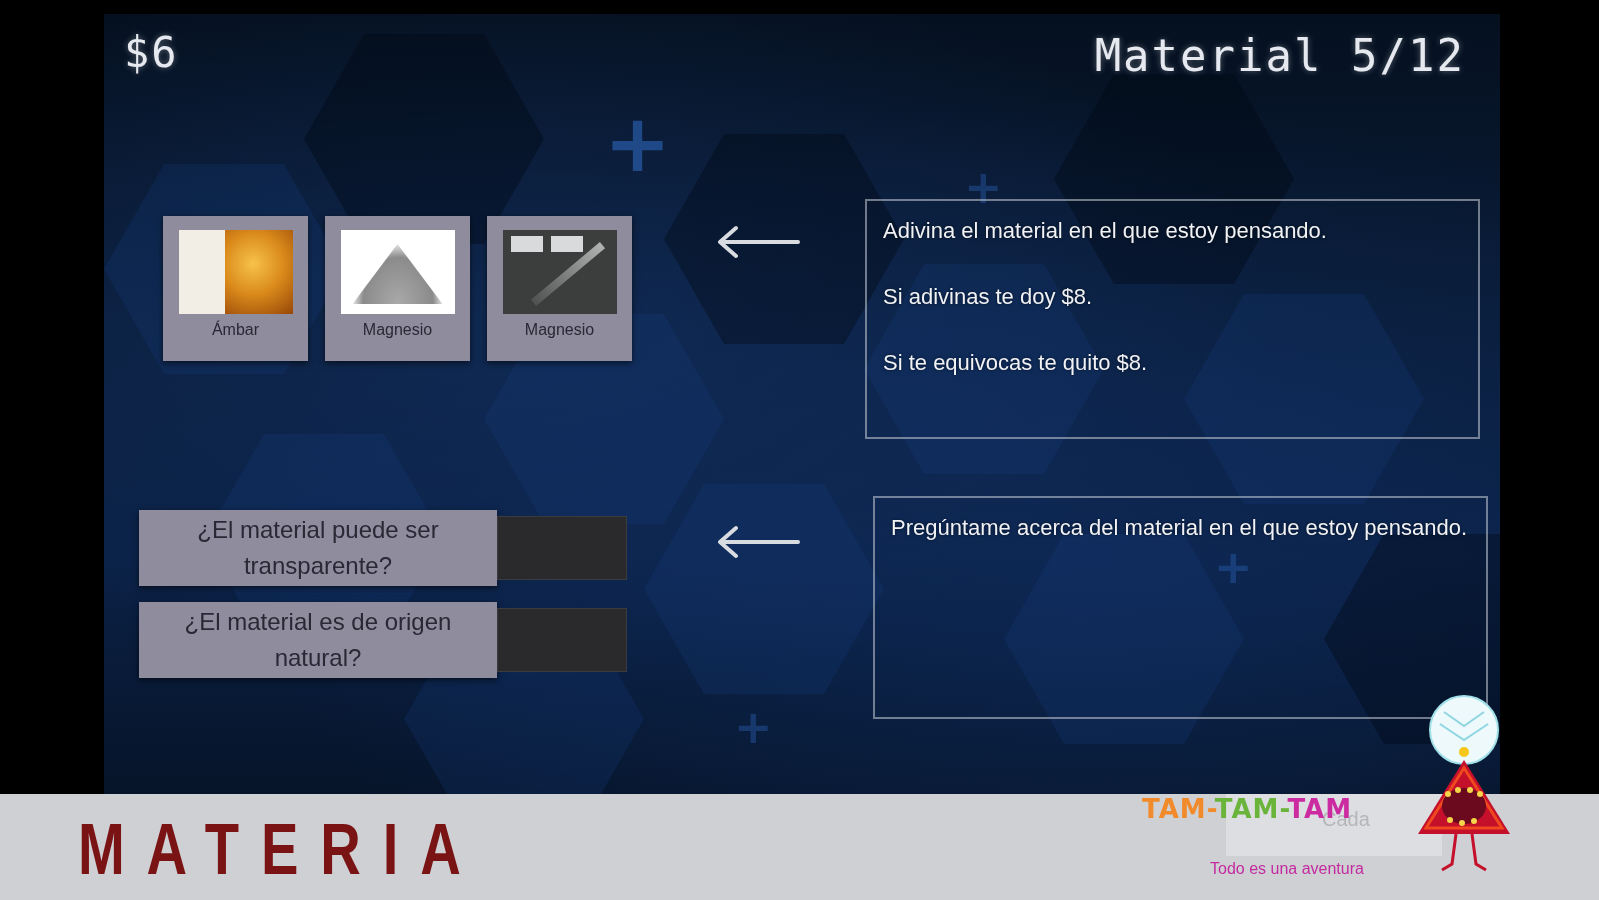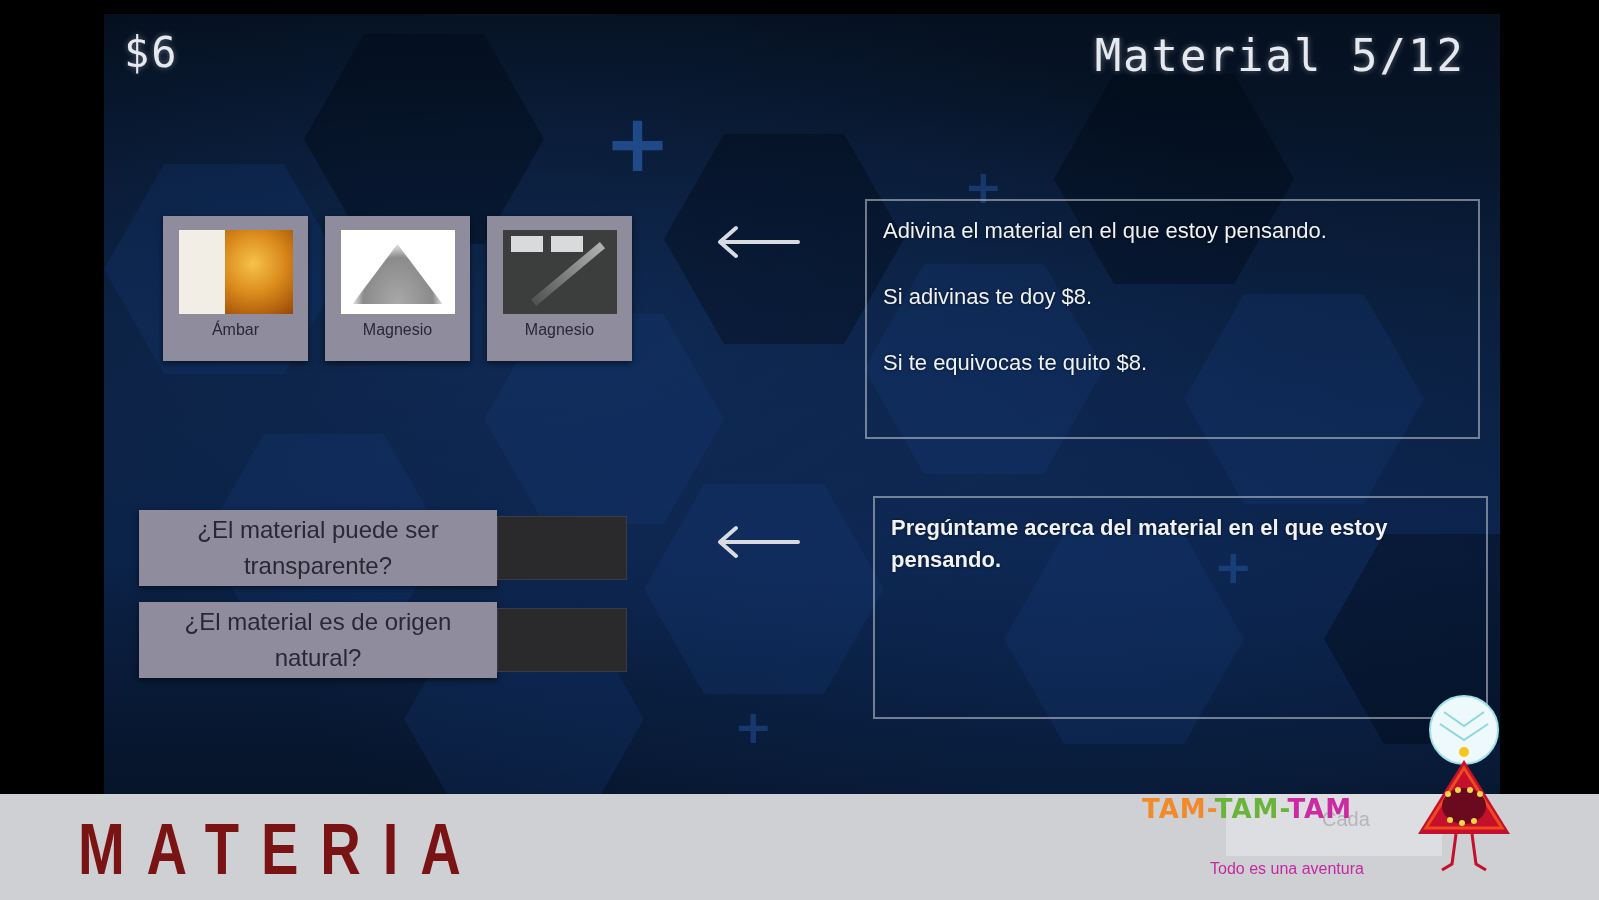--- a/index.html
+++ b/index.html
@@ -45,21 +45,21 @@
   .arrow { position:absolute; width:90px; height:40px; }
   .arrow svg { width:100%; height:100%; }
 
   .panel {
     position:absolute; border:2px solid rgba(200,205,215,0.55); color:#f0f2f5;
     font-family:"Liberation Sans", sans-serif; font-size:22px; line-height:1.45;
     padding:14px 16px 10px 16px; box-sizing:border-box;
     text-shadow:0 0 3px rgba(0,0,0,0.6);
   }
   .panel p { margin:0 0 34px 0; }
-  .panel p.tight { margin:0 0 32px 0;font-weight:bold; }
+  .panel p.tight { margin:0 0 32px 0; }
 
   .questions { position:absolute; left:139px; top:510px; }
   .q-row { display:flex; align-items:center; margin-bottom:16px; }
   .q-btn {
     width:358px; height:76px; background:#8e8c9d; color:#2a2835;
     font-family:"Liberation Sans", sans-serif; font-size:24px; text-align:center;
     display:flex; align-items:center; justify-content:center; line-height:1.5;
     box-shadow:0 2px 6px rgba(0,0,0,0.6); cursor:pointer; padding:0 30px; box-sizing:border-box;
   }
   .q-answer { width:128px; height:62px; background:#2a2a2c; border:1px solid #3b3b3f; }

